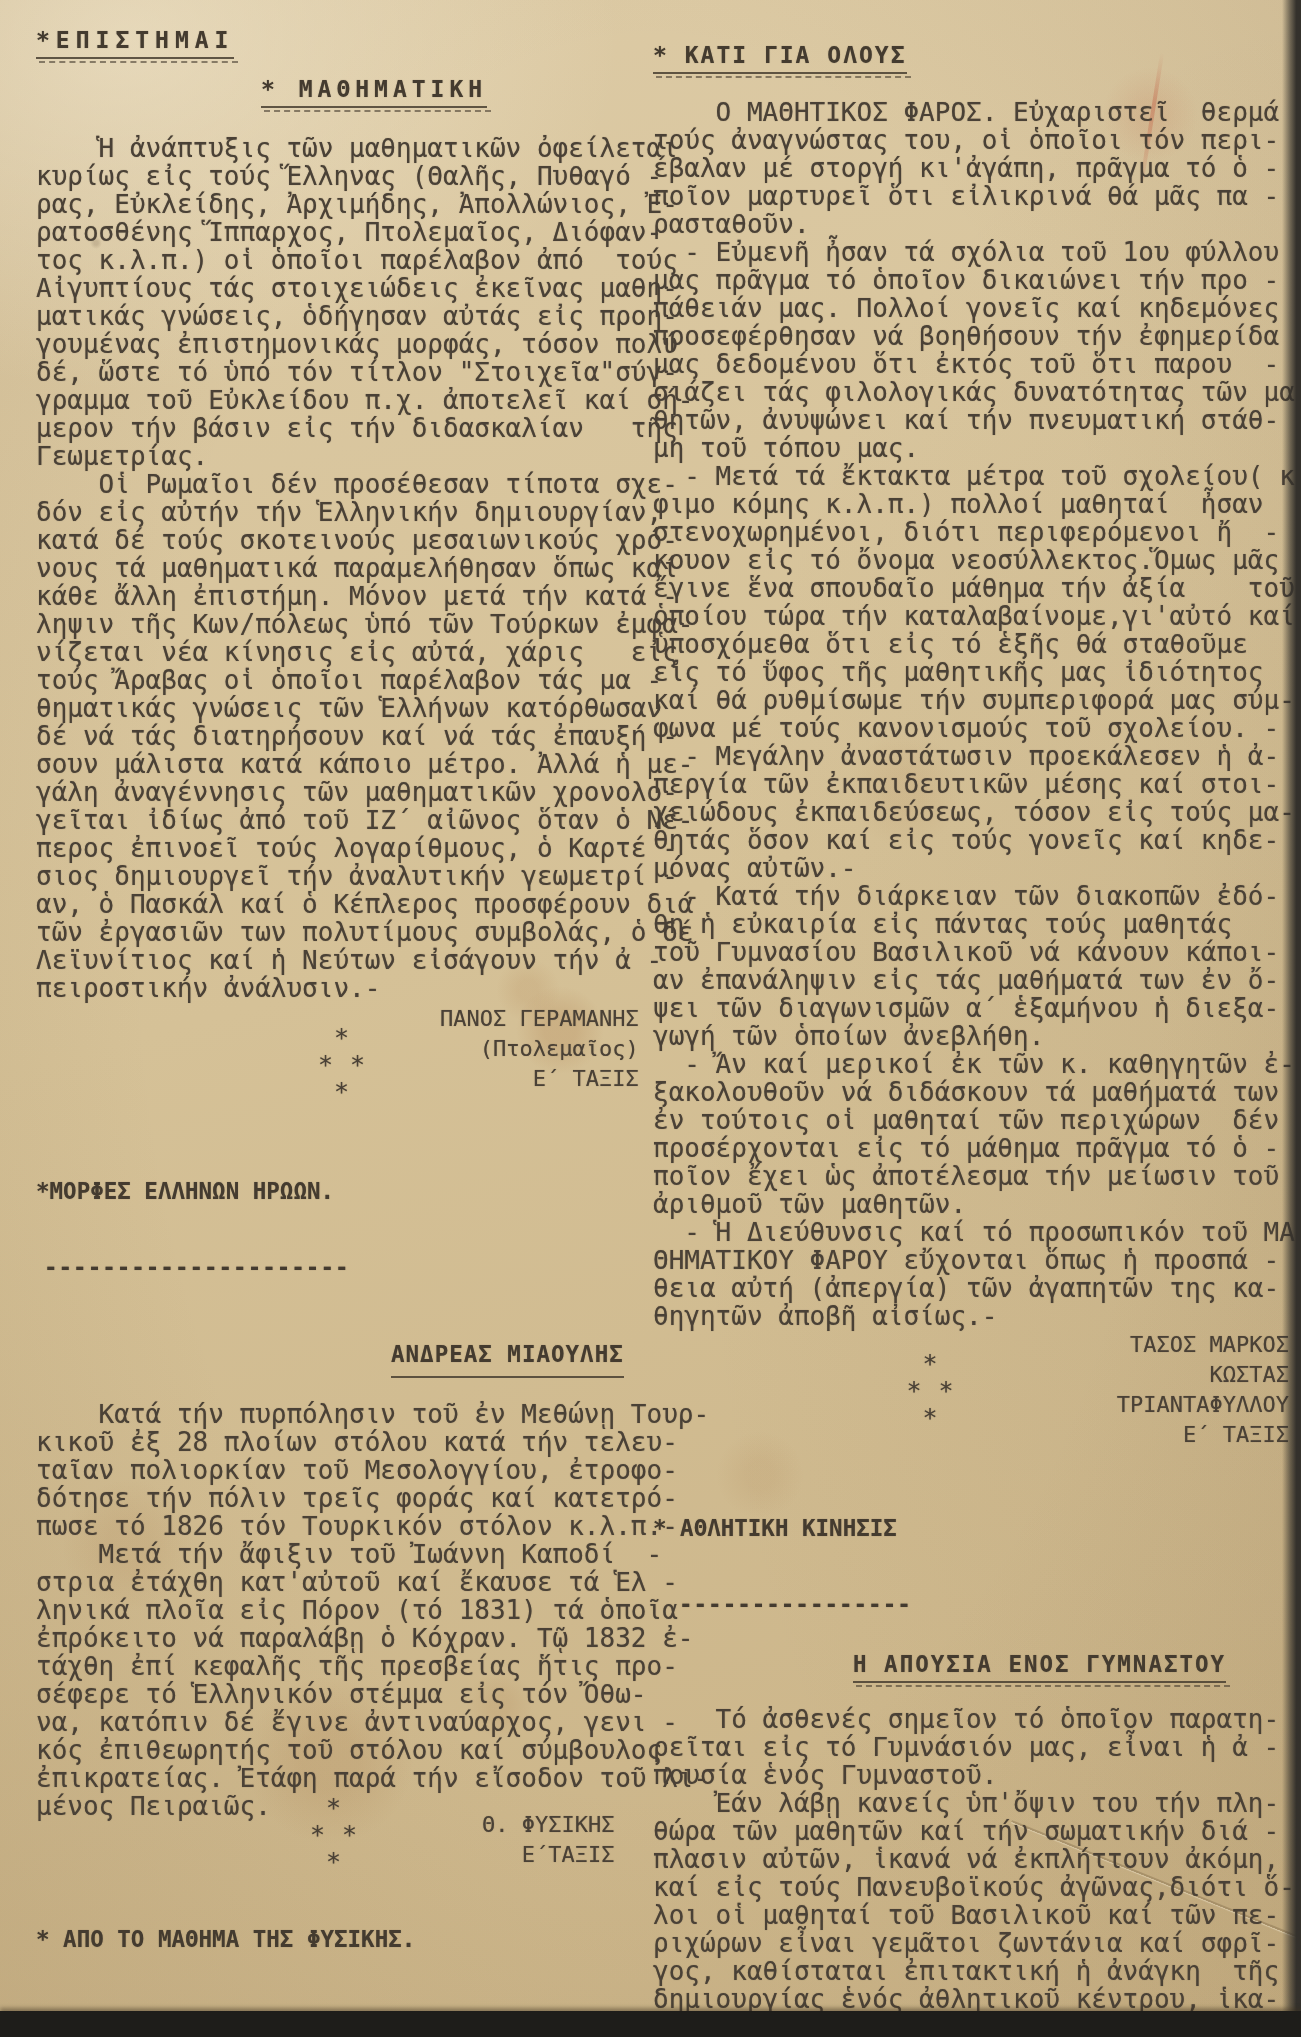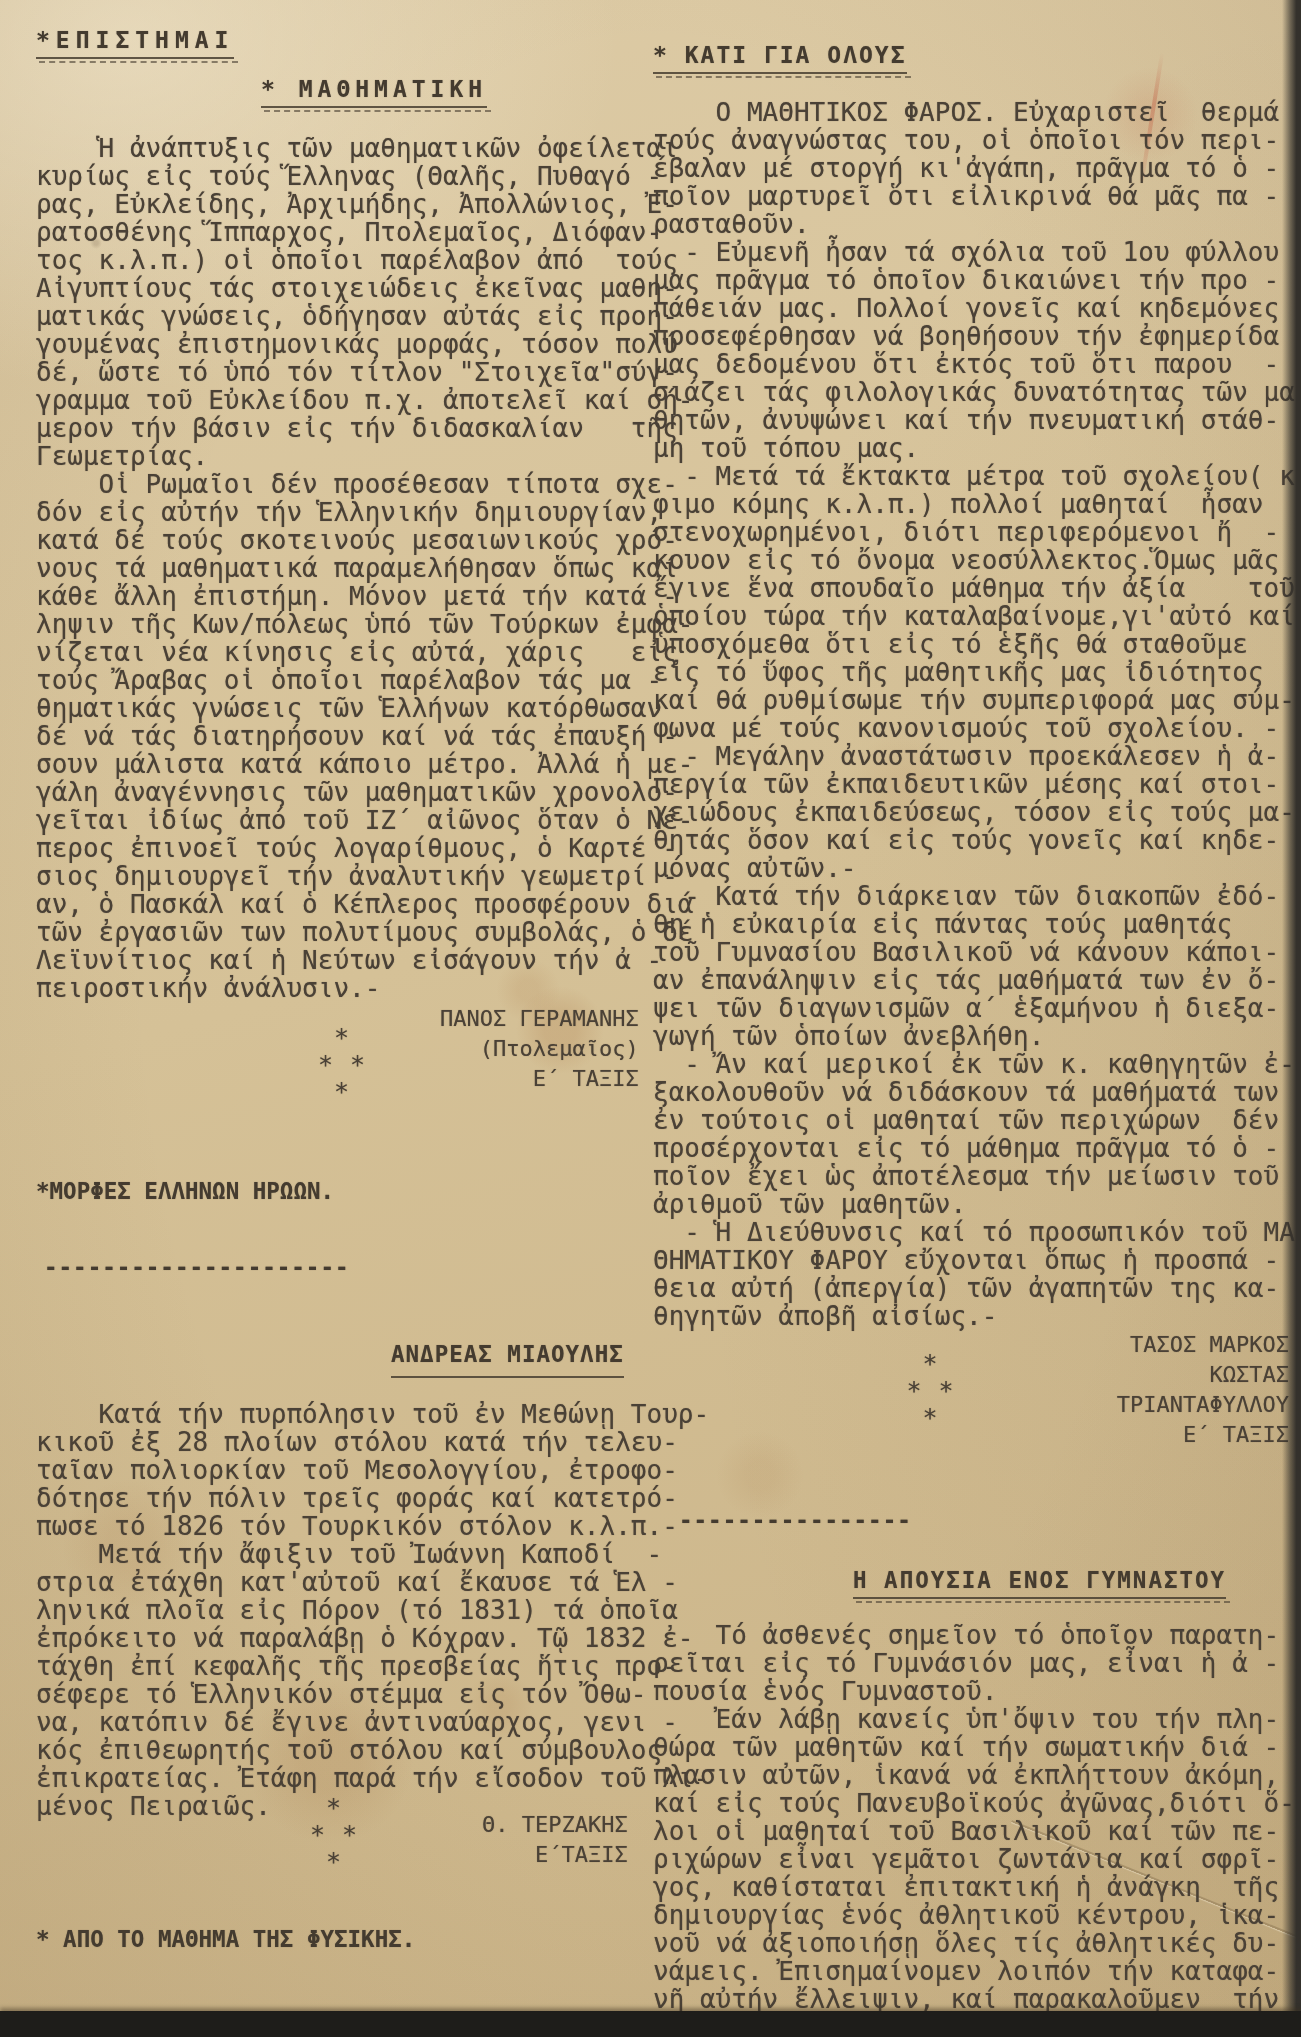--- a/index.html
+++ b/index.html
@@ -177,21 +177,21 @@
 να, κατόπιν δέ ἔγινε ἀντιναύαρχος, γενι -
 κός ἐπιθεωρητής τοῦ στόλου καί σύμβουλος
 ἐπικρατείας. Ἐτάφη παρά τήν εἴσοδον τοῦ λι-
 μένος Πειραιῶς.</div>
 
     <div class="sig-row sig-mia">
       <div class="stars">*
 * *
 *</div>
       <div class="sig-names">
-        <div>Θ. ΤΕΡΖΑΚΗΣ</div>
+        <div>Θ. ΦΥΣΙΚΗΣ</div>
         <div>Ε΄ΤΑΞΙΣ</div>
       </div>
     </div>
 
     <div class="tw bold sec-head-phys">
       <div>* ΑΠΟ ΤΟ ΜΑΘΗΜΑ ΤΗΣ ΦΥΣΙΚΗΣ.</div>
       <div class="dash-line phys-dash">---------------------------</div>
     </div>
 
   </div>
@@ -249,20 +249,21 @@
 * *
 *</div>
       <div class="sig-names">
         <div>ΤΑΣΟΣ ΜΑΡΚΟΣ</div>
         <div>ΚΩΣΤΑΣ ΤΡΙΑΝΤΑΦΥΛΛΟΥ</div>
         <div>Ε΄ ΤΑΞΙΣ</div>
       </div>
     </div>
 
     <div class="tw bold sports-head">
+      <div>* ΑΘΛΗΤΙΚΗ ΚΙΝΗΣΙΣ</div>
       <div class="dash-line athl-dash">----------------</div>
     </div>
 
     <div class="tw bold title-gym"><span class="u-dbl">Η ΑΠΟΥΣΙΑ ΕΝΟΣ ΓΥΜΝΑΣΤΟΥ</span></div>
 
     <div class="tw body-sports">    Τό ἀσθενές σημεῖον τό ὁποῖον παρατη-
 ρεῖται εἰς τό Γυμνάσιόν μας, εἶναι ἡ ἀ -
 πουσία ἑνός Γυμναστοῦ.
     Ἐάν λάβῃ κανείς ὑπ'ὄψιν του τήν πλη-
 θώρα τῶν μαθητῶν καί τήν σωματικήν διά -

